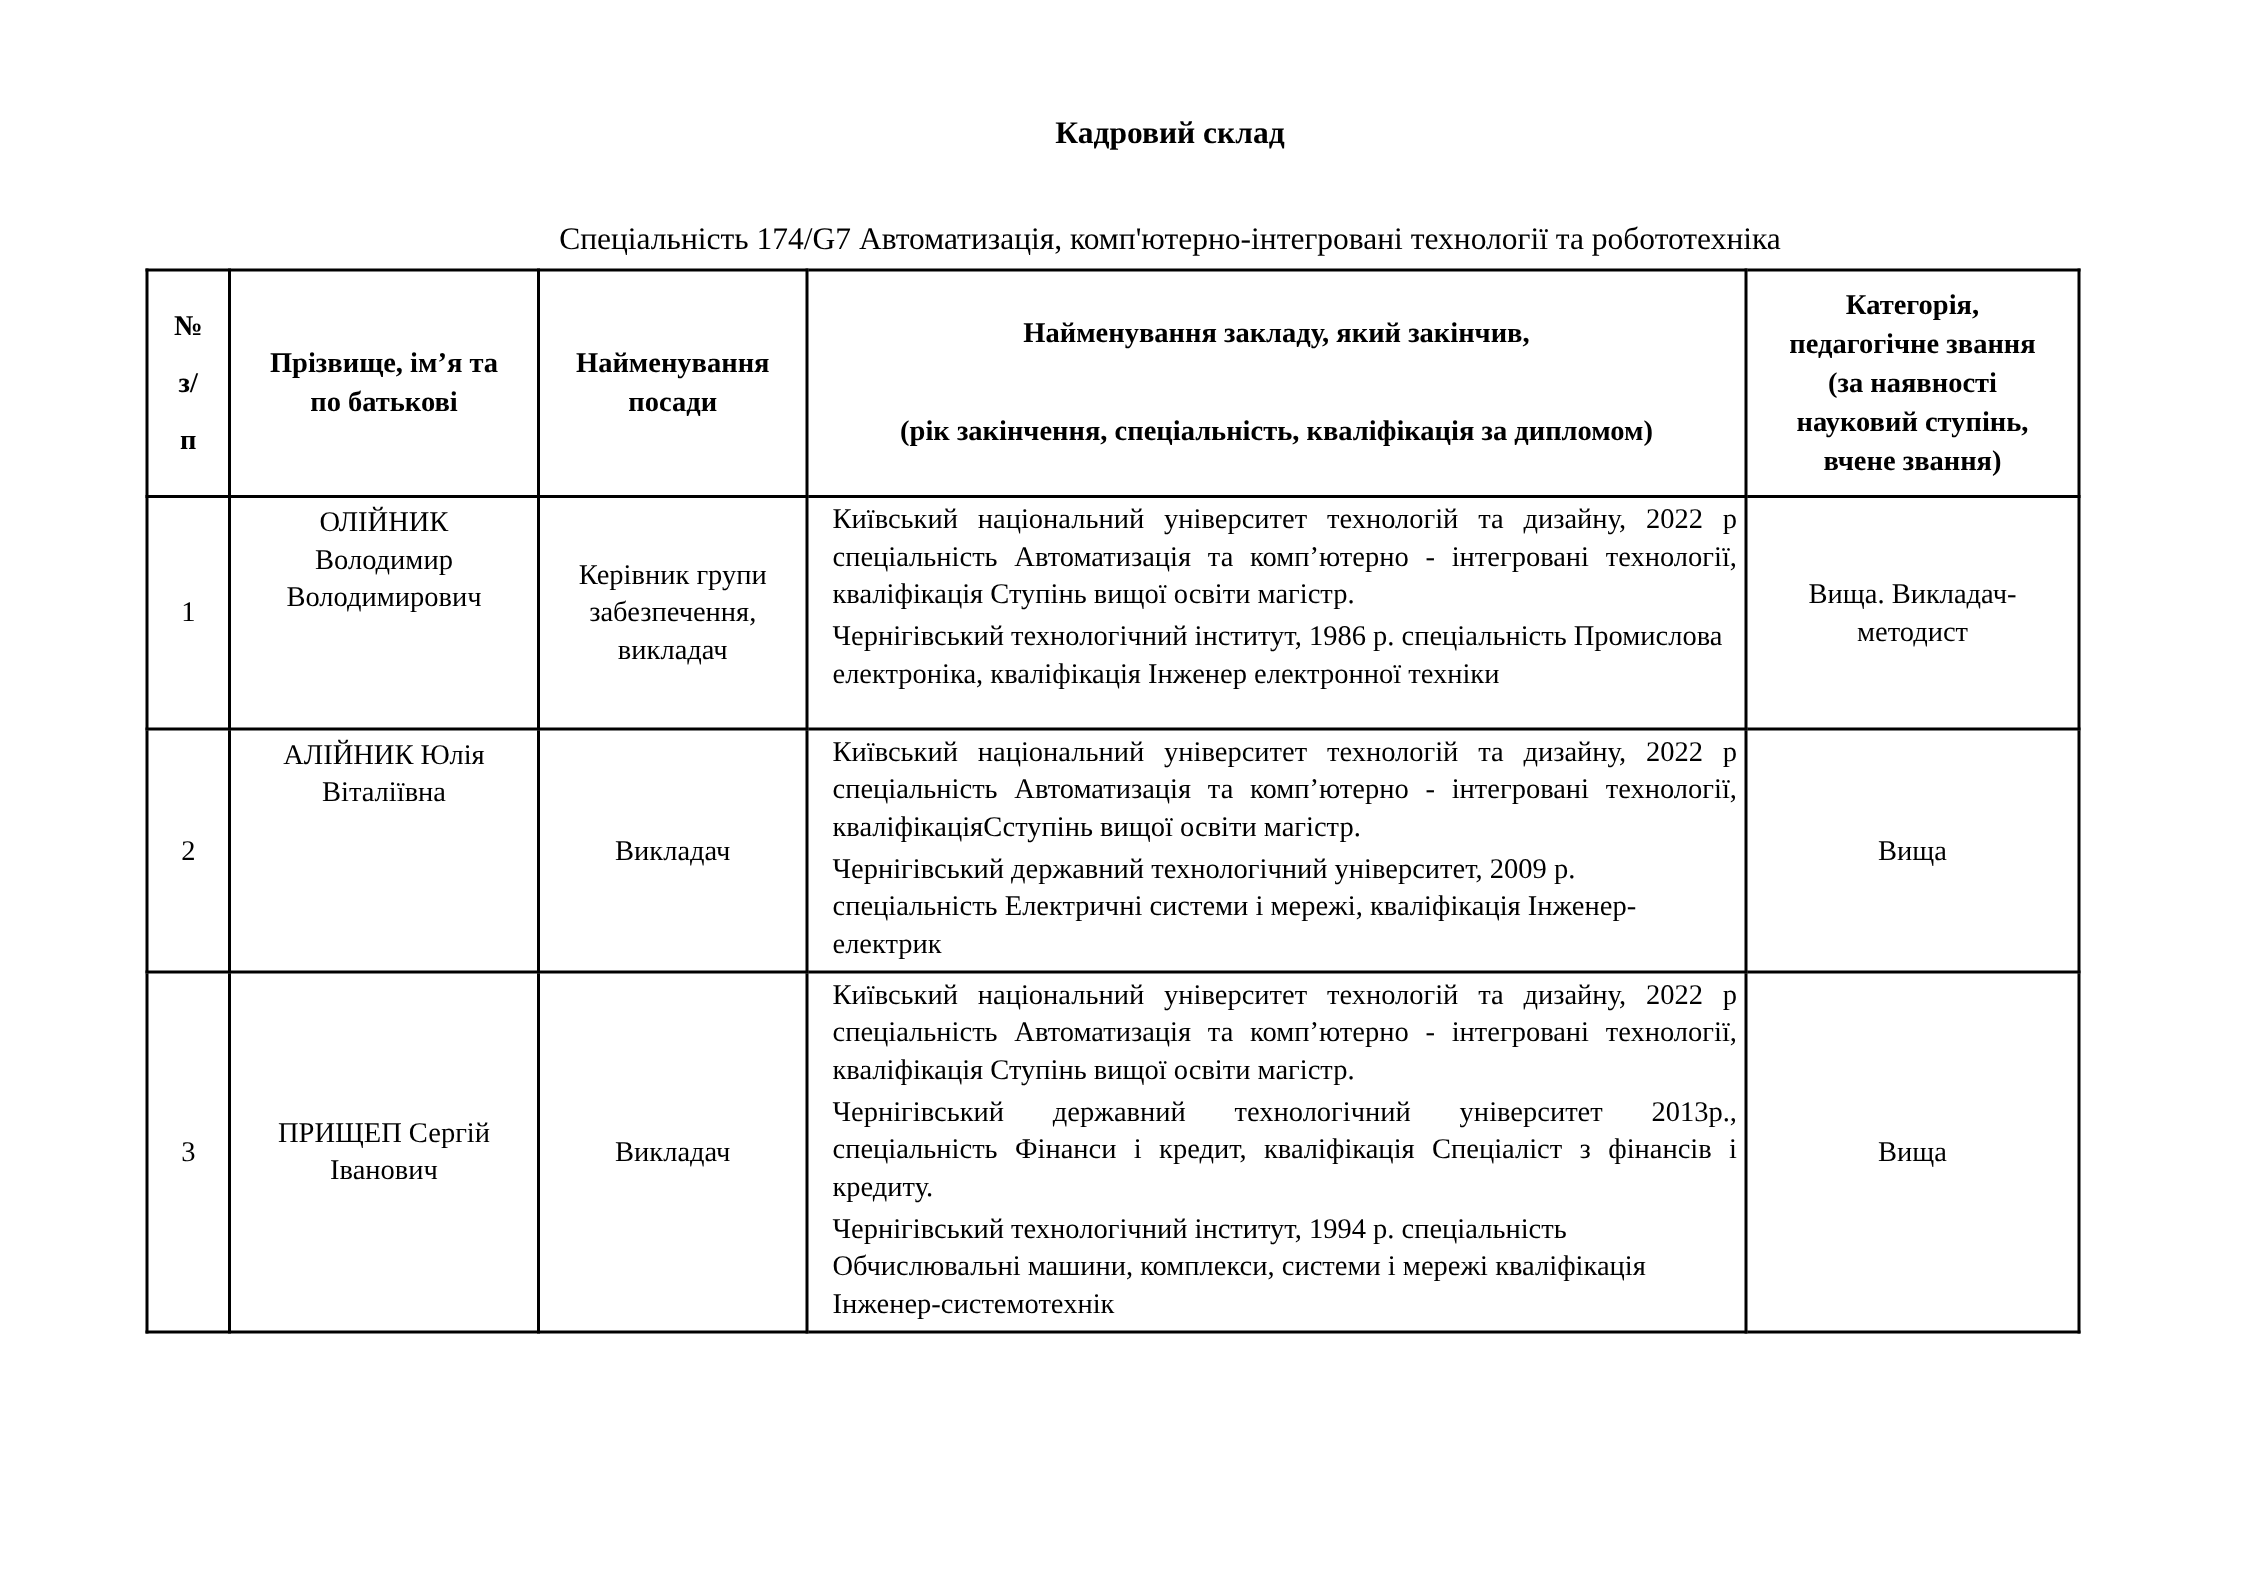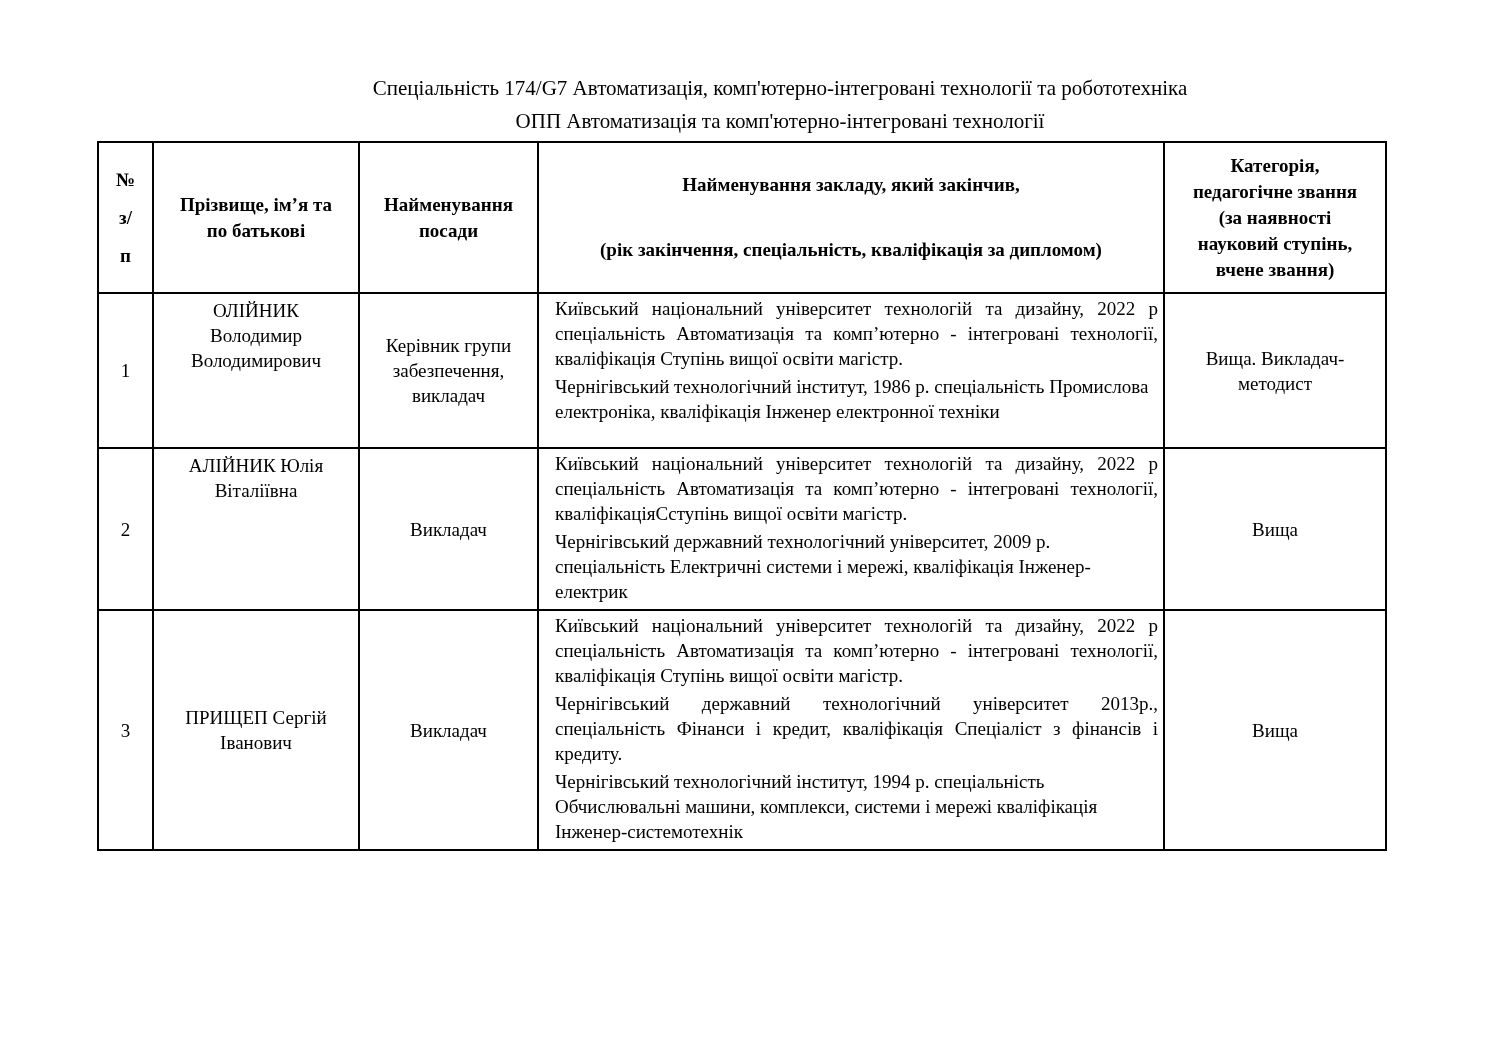--- a/index.html
+++ b/index.html
@@ -24,20 +24,21 @@
   }
   .doc-title {
     font-size: 21px;
     line-height: 33px;
     font-weight: bold;
   }
   .doc-subtitle {
     font-size: 21px;
     line-height: 33px;
     font-weight: normal;
+    margin-top: 38px;
   }
   table.staff-table {
     border-collapse: collapse;
     table-layout: fixed;
     margin-left: 97px;
     margin-top: 3px;
     width: 1288px;
   }
   table.staff-table th,
   table.staff-table td {
@@ -101,22 +102,22 @@
     white-space: pre-line;
     margin-top: 24px;
   }
 </style>
 </head>
 <body>
 
 <div class="page">
 
   <div class="titles">
+    <div class="doc-title">Кадровий склад</div>
     <div class="doc-subtitle">Спеціальність 174/G7 Автоматизація, комп'ютерно-інтегровані технології та робототехніка</div>
-    <div class="doc-subtitle">ОПП Автоматизація та комп'ютерно-інтегровані технології</div>
   </div>
 
   <table class="staff-table">
     <colgroup>
       <col style="width:55px">
       <col style="width:206px">
       <col style="width:179px">
       <col style="width:626px">
       <col style="width:222px">
     </colgroup>

